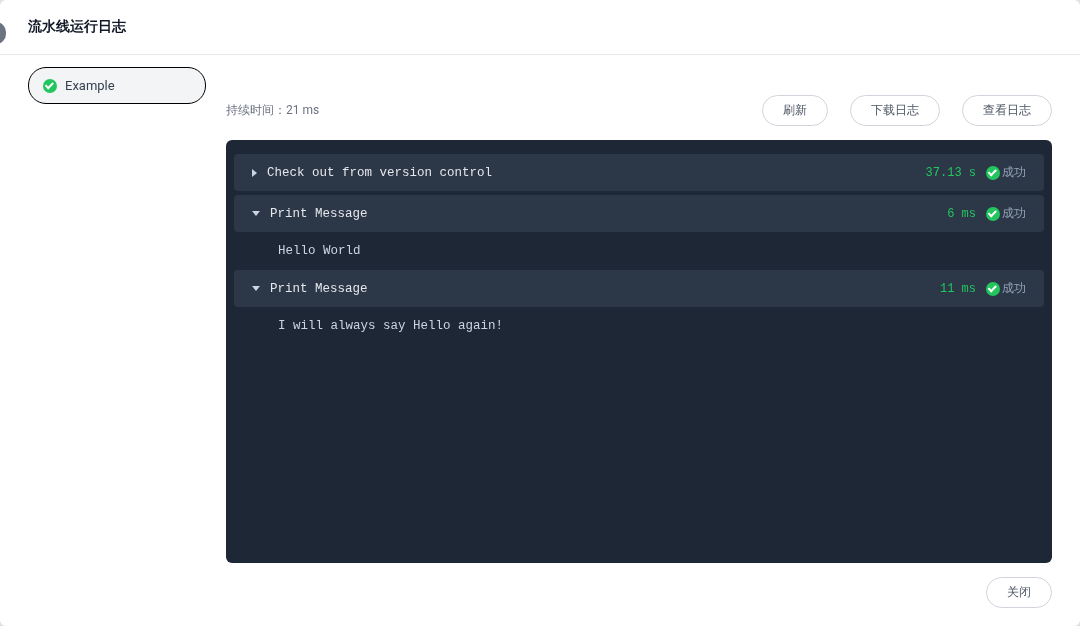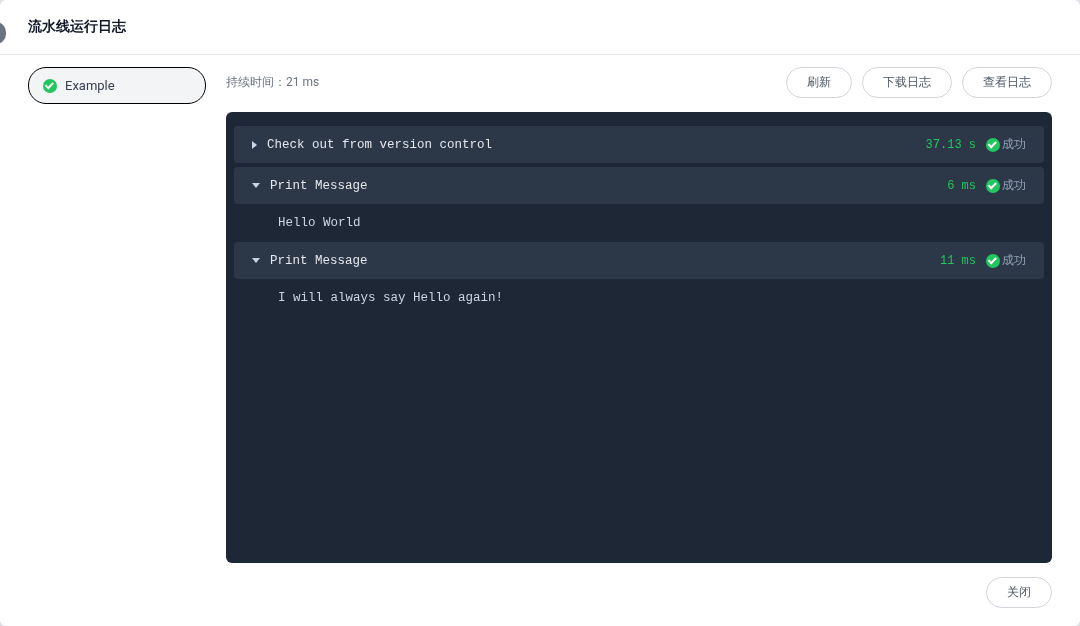--- a/index.html
+++ b/index.html
@@ -88,34 +88,35 @@
       height: 3px;
       border-left: 2px solid #fff;
       border-bottom: 2px solid #fff;
       transform: rotate(-45deg) translate(0,-1px);
     }
     .main {
       flex: 1;
       display: flex;
       flex-direction: column;
       overflow: hidden;
+      margin-top: 28px;
     }
     .main-header {
       display: flex;
       align-items: center;
       justify-content: space-between;
       margin-bottom: 14px;
     }
     .duration-text {
       font-size: 12px;
       color: #6b7280;
     }
     .button-group {
       display: flex;
-      gap: 10px;
+      gap: 22px;
     }
     .btn {
       padding: 6px 20px;
       border: 1px solid #d1d5db;
       background: #fff;
       border-radius: 16px;
       font-size: 12px;
       color: #4b5563;
       cursor: pointer;
     }

